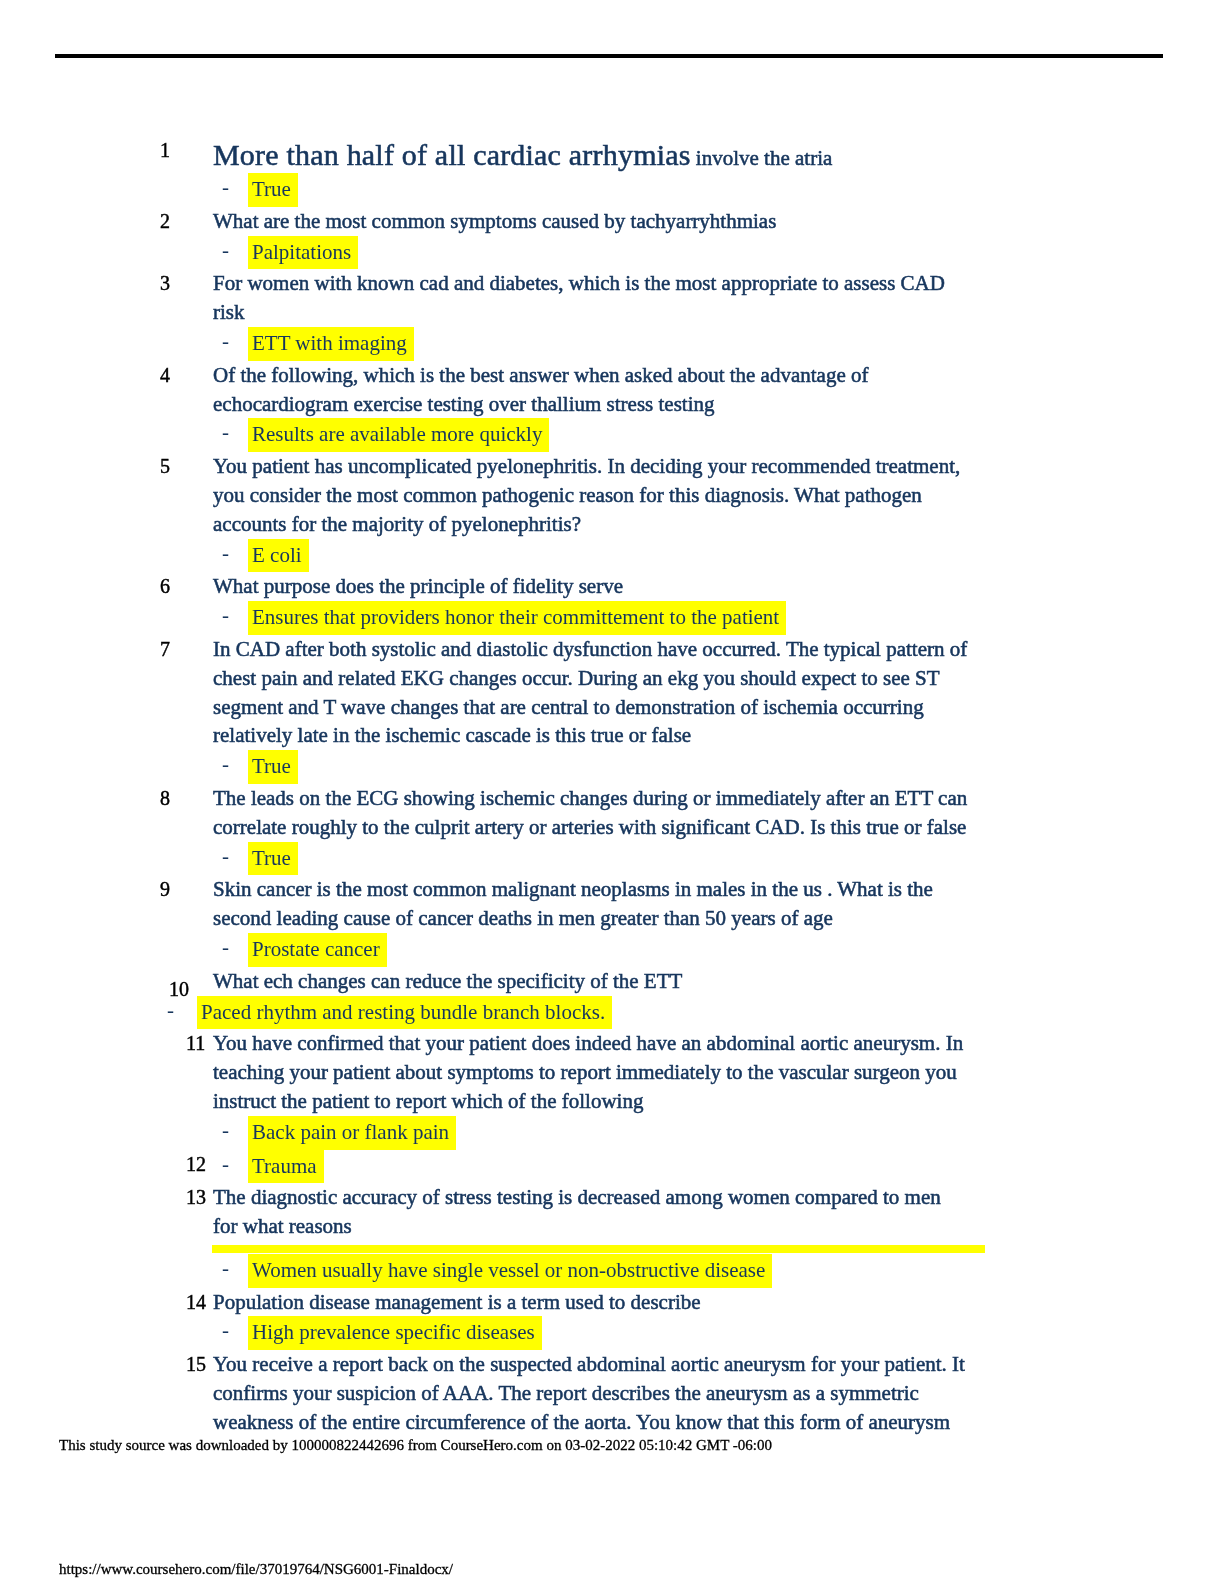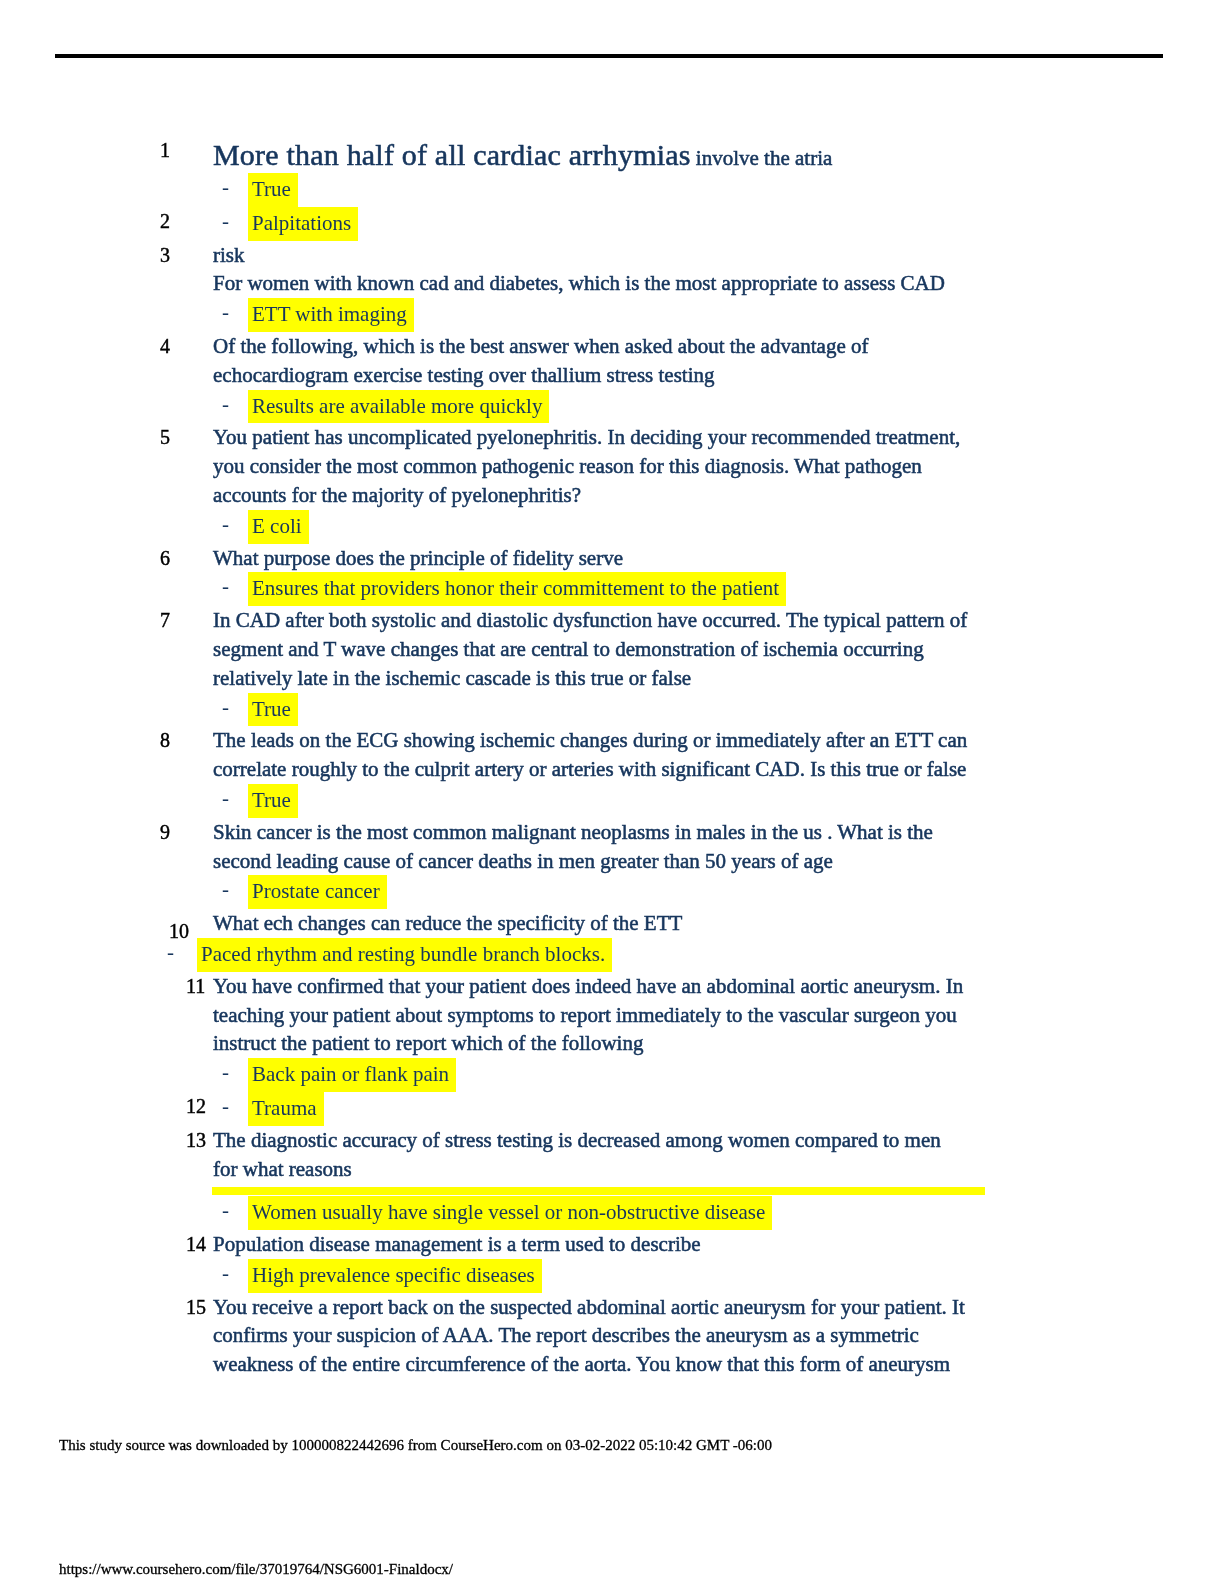--- a/index.html
+++ b/index.html
@@ -75,31 +75,32 @@
           <div class="qline"><span class="lead">More than half of all cardiac arrhymias</span><span> involve the atria</span></div>
           <div class="ans">
             <span class="dash">-</span>
             <span class="hl">True</span>
           </div>
         </div>
       </div>
       <div class="item">
         <div class="num d1">2</div>
         <div class="qa">
+          <div class="qline">What are the most common symptoms caused by tachyarryhthmias</div>
           <div class="ans">
             <span class="dash">-</span>
             <span class="hl">Palpitations</span>
           </div>
         </div>
       </div>
       <div class="item">
         <div class="num d1">3</div>
         <div class="qa">
+          <div class="qline">For women with known cad and diabetes, which is the most appropriate to assess CAD</div>
           <div class="qline">risk</div>
-          <div class="qline">For women with known cad and diabetes, which is the most appropriate to assess CAD</div>
           <div class="ans">
             <span class="dash">-</span>
             <span class="hl">ETT with imaging</span>
           </div>
         </div>
       </div>
       <div class="item">
         <div class="num d1">4</div>
         <div class="qa">
           <div class="qline">Of the following, which is the best answer when asked about the advantage of</div>
@@ -129,20 +130,21 @@
           <div class="ans">
             <span class="dash">-</span>
             <span class="hl">Ensures that providers honor their committement to the patient</span>
           </div>
         </div>
       </div>
       <div class="item">
         <div class="num d1">7</div>
         <div class="qa">
           <div class="qline">In CAD after both systolic and diastolic dysfunction have occurred. The typical pattern of</div>
+          <div class="qline">chest pain and related EKG changes occur. During an ekg you should expect to see ST</div>
           <div class="qline">segment and T wave changes that are central to demonstration of ischemia occurring</div>
           <div class="qline">relatively late in the ischemic cascade is this true or false</div>
           <div class="ans">
             <span class="dash">-</span>
             <span class="hl">True</span>
           </div>
         </div>
       </div>
       <div class="item">
         <div class="num d1">8</div>

